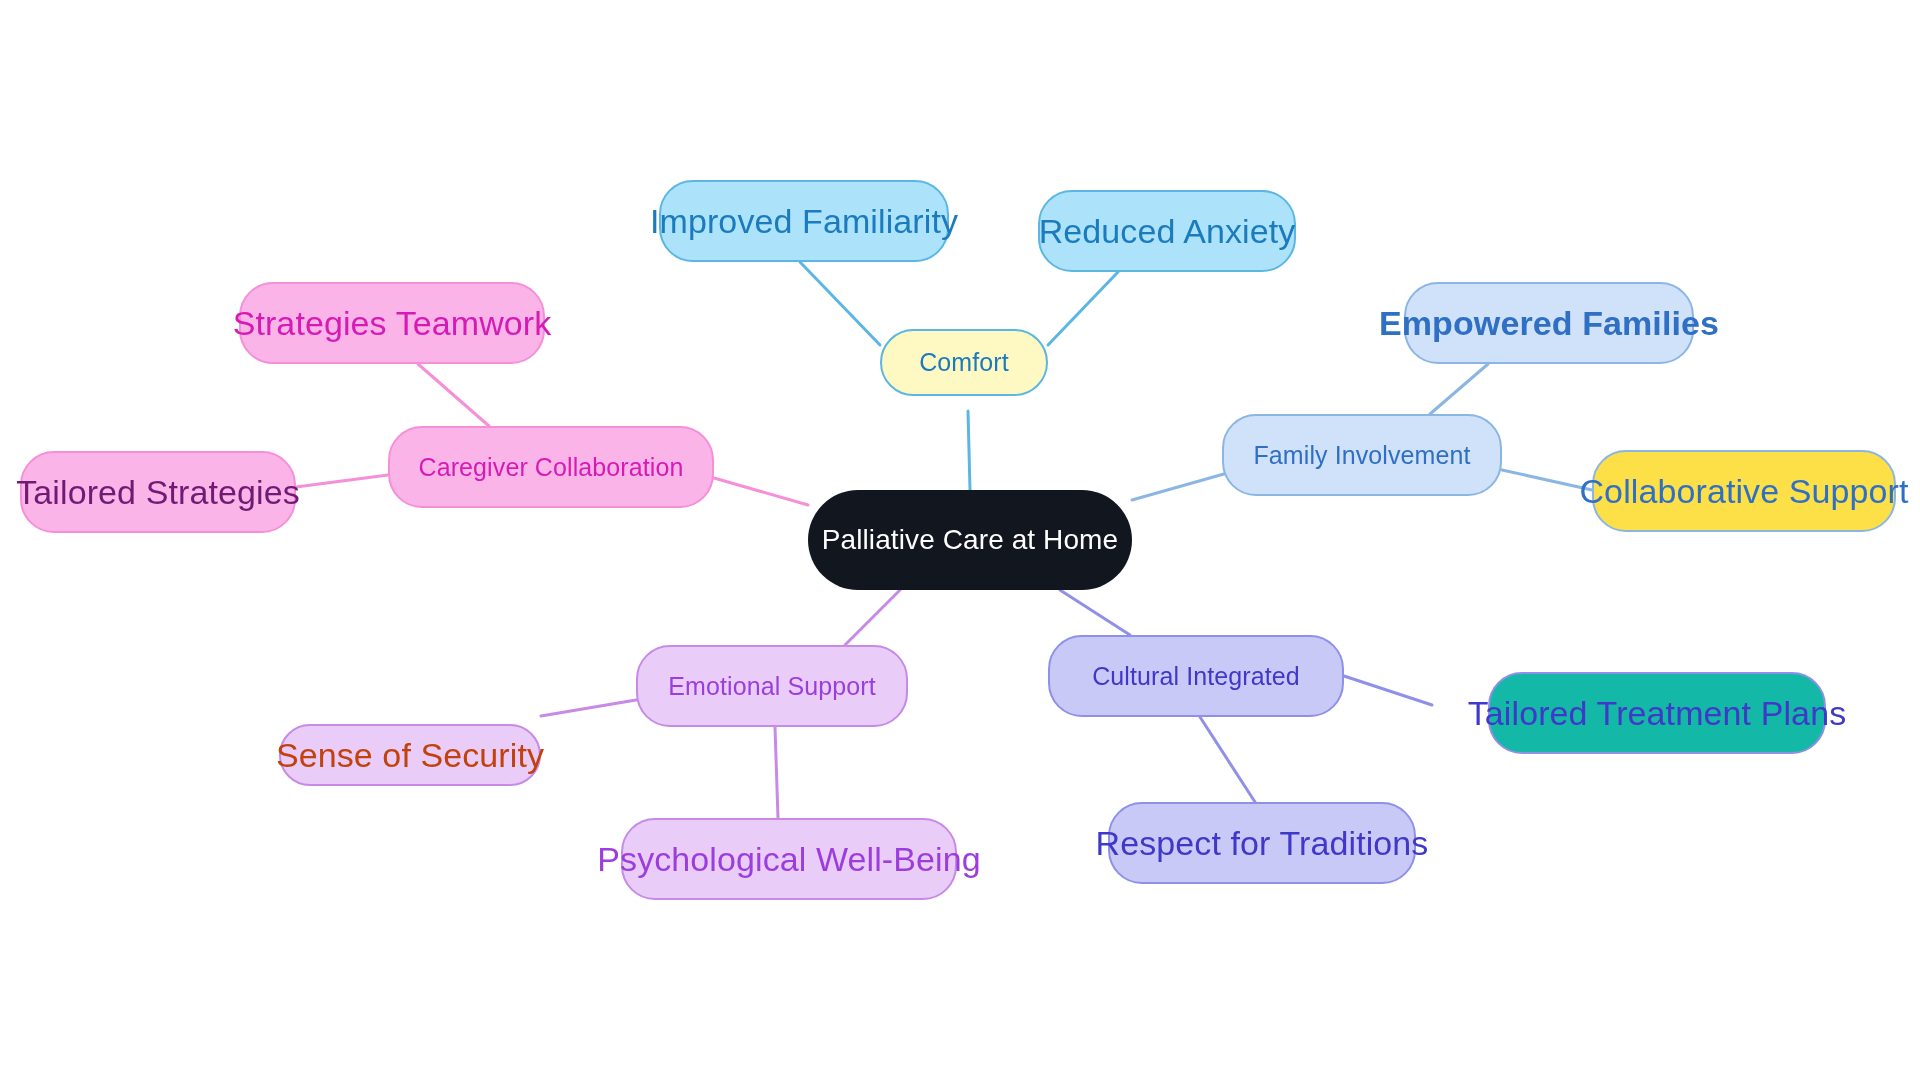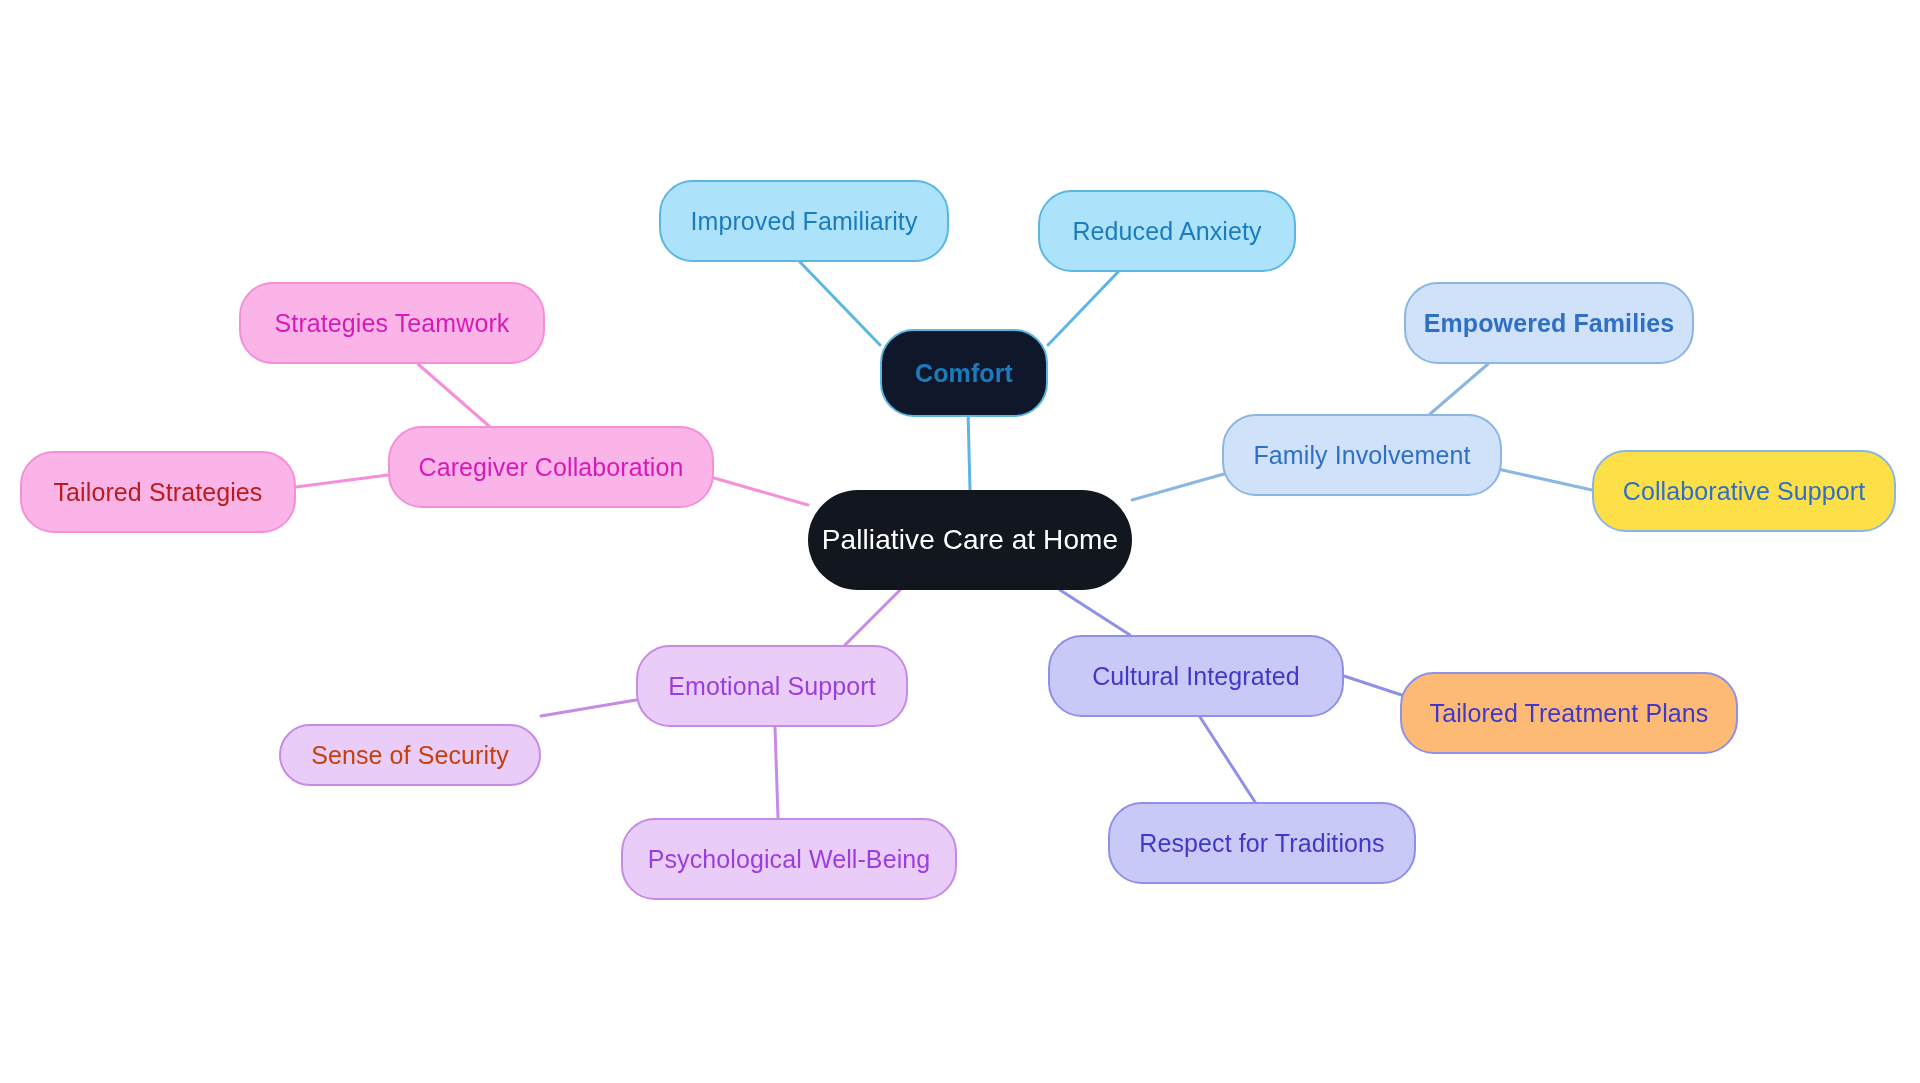--- a/index.html
+++ b/index.html
@@ -50,21 +50,21 @@
     font-size: 28px;
     font-weight: 400;
   }
   .node.branch {
     border-radius: 34px;
     font-size: 25px;
     font-weight: 400;
   }
   .node.leaf {
     border-radius: 34px;
-    font-size: 25px;
+    font-size: 34px;
     font-weight: 400;
   }
 </style>
 </head>
 <body>
 
 <div id="mindmap">
 
   <svg id="edge-layer" viewBox="0 0 1920 1083" width="1920" height="1083" xmlns="http://www.w3.org/2000/svg">
       <line x1="970" y1="490" x2="968" y2="411" stroke="#5cb6e4" stroke-width="3" stroke-linecap="round"></line>
@@ -81,60 +81,60 @@
       <line x1="775" y1="727" x2="778" y2="818" stroke="#c78ae6" stroke-width="3" stroke-linecap="round"></line>
       <line x1="808" y1="505" x2="714" y2="478" stroke="#f58fd8" stroke-width="3" stroke-linecap="round"></line>
       <line x1="489" y1="426" x2="418" y2="364" stroke="#f58fd8" stroke-width="3" stroke-linecap="round"></line>
       <line x1="388" y1="475" x2="296" y2="487" stroke="#f58fd8" stroke-width="3" stroke-linecap="round"></line>
     </svg>
 
   <div id="node-layer">
       <div class="node root" style="left: 808px; top: 490px; width: 324px; height: 100px; background: rgb(18, 22, 31); color: rgb(255, 255, 255); border-color: rgb(18, 22, 31);">
         <span class="node-label">Palliative Care at Home</span>
       </div>
-      <div class="node branch" style="left: 880px; top: 329px; width: 168px; height: 88px; background: #0f172a; color: rgb(27, 123, 189); border-color: rgb(92, 182, 228); font-weight: bold;">
+      <div class="node branch" style="left: 880px; top: 329px; width: 168px; height: 67px; background: #fef9c3; color: rgb(27, 123, 189); border-color: rgb(92, 182, 228);">
         <span class="node-label">Comfort</span>
       </div>
       <div class="node leaf" style="left: 659px; top: 180px; width: 290px; height: 82px; background: rgb(172, 227, 251); color: rgb(27, 123, 189); border-color: rgb(92, 182, 228);">
         <span class="node-label">Improved Familiarity</span>
       </div>
       <div class="node leaf" style="left: 1038px; top: 190px; width: 258px; height: 82px; background: rgb(172, 227, 251); color: rgb(27, 123, 189); border-color: rgb(92, 182, 228);">
         <span class="node-label">Reduced Anxiety</span>
       </div>
       <div class="node branch" style="left: 1222px; top: 414px; width: 280px; height: 82px; background: rgb(207, 226, 250); color: rgb(47, 111, 196); border-color: rgb(139, 182, 227);">
         <span class="node-label">Family Involvement</span>
       </div>
       <div class="node leaf" style="left: 1404px; top: 282px; width: 290px; height: 82px; background: rgb(207, 226, 250); color: rgb(47, 111, 196); border-color: rgb(139, 182, 227); font-weight: bold;">
         <span class="node-label">Empowered Families</span>
       </div>
       <div class="node leaf" style="left: 1592px; top: 450px; width: 304px; height: 82px; background: #fde047; color: rgb(47, 111, 196); border-color: rgb(139, 182, 227);">
         <span class="node-label">Collaborative Support</span>
       </div>
       <div class="node branch" style="left: 1048px; top: 635px; width: 296px; height: 82px; background: rgb(200, 201, 247); color: rgb(64, 56, 201); border-color: rgb(143, 144, 232);">
         <span class="node-label">Cultural Integrated</span>
       </div>
-      <div class="node leaf" style="left: 1400px; top: 672px; width: 338px; height: 82px; background: #fdba74; color: rgb(64, 56, 201); border-color: rgb(143, 144, 232);">
+      <div class="node leaf" style="left: 1488px; top: 672px; width: 338px; height: 82px; background: #14b8a6; color: rgb(64, 56, 201); border-color: rgb(143, 144, 232);">
         <span class="node-label">Tailored Treatment Plans</span>
       </div>
       <div class="node leaf" style="left: 1108px; top: 802px; width: 308px; height: 82px; background: rgb(200, 201, 247); color: rgb(64, 56, 201); border-color: rgb(143, 144, 232);">
         <span class="node-label">Respect for Traditions</span>
       </div>
       <div class="node branch" style="left: 636px; top: 645px; width: 272px; height: 82px; background: rgb(233, 205, 248); color: rgb(156, 62, 222); border-color: rgb(199, 138, 230);">
         <span class="node-label">Emotional Support</span>
       </div>
       <div class="node leaf" style="left: 279px; top: 724px; width: 262px; height: 62px; background: rgb(233, 205, 248); color: #c2410c; border-color: rgb(199, 138, 230);">
         <span class="node-label">Sense of Security</span>
       </div>
       <div class="node leaf" style="left: 621px; top: 818px; width: 336px; height: 82px; background: rgb(233, 205, 248); color: rgb(156, 62, 222); border-color: rgb(199, 138, 230);">
         <span class="node-label">Psychological Well-Being</span>
       </div>
       <div class="node branch" style="left: 388px; top: 426px; width: 326px; height: 82px; background: rgb(251, 180, 232); color: rgb(214, 27, 181); border-color: rgb(245, 143, 216);">
         <span class="node-label">Caregiver Collaboration</span>
       </div>
       <div class="node leaf" style="left: 239px; top: 282px; width: 306px; height: 82px; background: rgb(251, 180, 232); color: rgb(214, 27, 181); border-color: rgb(245, 143, 216);">
         <span class="node-label">Strategies Teamwork</span>
       </div>
-      <div class="node leaf" style="left: 20px; top: 451px; width: 276px; height: 82px; background: rgb(251, 180, 232); color: #b91c1c; border-color: rgb(245, 143, 216);">
+      <div class="node leaf" style="left: 20px; top: 451px; width: 276px; height: 82px; background: rgb(251, 180, 232); color: #701a75; border-color: rgb(245, 143, 216);">
         <span class="node-label">Tailored Strategies</span>
       </div>
     </div>
 
 </div>
 
 </body></html>

